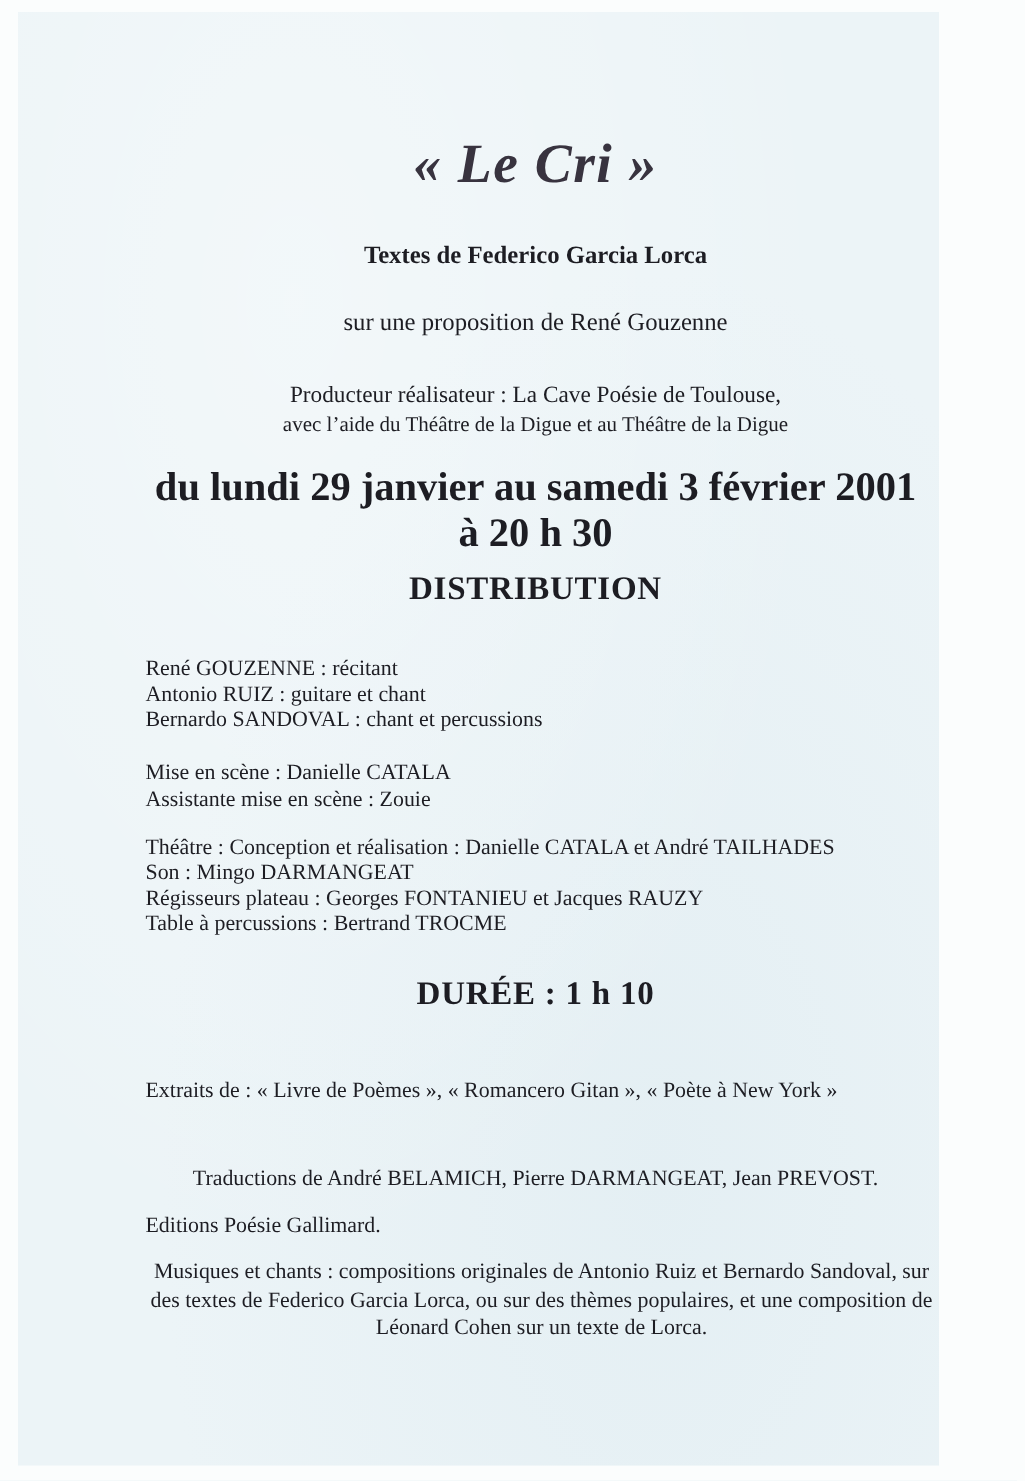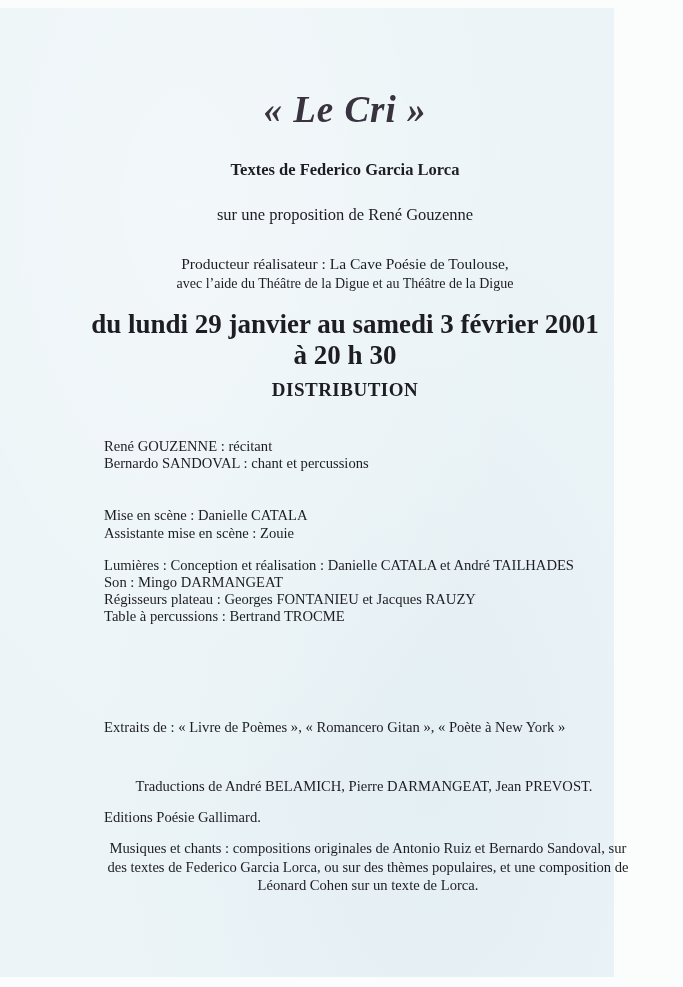--- a/index.html
+++ b/index.html
@@ -9,21 +9,21 @@
   body {
     width: 683px;
     height: 987px;
     position: relative;
     background: #fbfdfd;
     font-family: "Liberation Serif", "DejaVu Serif", serif;
     overflow: hidden;
   }
   .scan-page {
     position: absolute;
-    left: 0;
+    left: 12px;
     top: 8px;
     width: 614px;
     height: 969px;
     background: #ecf4f7;
     background-image:
       radial-gradient(ellipse at 30% 20%, rgba(255,255,255,0.35), rgba(255,255,255,0) 60%),
       radial-gradient(ellipse at 70% 80%, rgba(220,234,240,0.5), rgba(220,234,240,0) 55%);
     color: #1d1d23;
   }
   .abs { position: absolute; }
@@ -61,31 +61,30 @@
   .producer-line2 {
     top: 268px;
     font-size: 14px;
   }
   .dates {
     top: 301px;
     font-size: 27px;
     font-weight: bold;
   }
   .heading {
-    font-size: 19px;
+    font-size: 22px;
     font-weight: bold;
     letter-spacing: 0.5px;
     text-align: center;
   }
   .h-distribution { top: 371px; }
   .h-duree { top: 641px; }
   .bodytext {
     font-size: 14.6px;
     line-height: 17px;
-    margin-left: 19px;
   }
   .cast-block { top: 430px; }
   .staging-block { top: 498px; line-height: 18px; }
   .tech-block { top: 549px; }
   .extraits-block { top: 710px; line-height: 18px; }
   .traductions-line { top: 770px; text-align: center; }
   .editions-line { top: 801px; }
   .musiques-block { top: 831px; line-height: 18.5px; width: 528px; text-align: center; }
   .b { font-weight: normal; }
   .row { white-space: nowrap; }
@@ -111,55 +110,60 @@
   <div class="abs centerband dates">du lundi 29 janvier au samedi 3 février 2001 à 20 h 30</div>
 
   <div class="abs centerband heading h-distribution">DISTRIBUTION</div>
 
   <div class="abs leftband bodytext cast-block">
     <div class="row">
       <span class="b">René GOUZENNE :</span>
       <span>récitant</span>
     </div>
     <div class="row">
+      <span class="b">Antonio RUIZ :</span>
+      <span>guitare et chant</span>
+    </div>
+    <div class="row">
       <span class="b">Bernardo SANDOVAL :</span>
       <span>chant et percussions</span>
     </div>
   </div>
 
   <div class="abs leftband bodytext staging-block">
     <div class="row">
       <span class="b">Mise en scène :</span>
       <span>Danielle CATALA</span>
     </div>
     <div class="row">
       <span class="b">Assistante mise en scène :</span>
       <span>Zouie</span>
     </div>
   </div>
 
   <div class="abs leftband bodytext tech-block">
     <div class="row">
-      <span class="b">Lumières :</span>
+      <span class="b">Théâtre :</span>
       <span>Conception et réalisation : Danielle CATALA et André TAILHADES</span>
     </div>
     <div class="row">
       <span class="b">Son :</span>
       <span>Mingo DARMANGEAT</span>
     </div>
     <div class="row">
       <span class="b">Régisseurs plateau :</span>
       <span>Georges FONTANIEU et Jacques RAUZY</span>
     </div>
     <div class="row">
       <span class="b">Table à percussions :</span>
       <span>Bertrand TROCME</span>
     </div>
   </div>
 
+  <div class="abs centerband heading h-duree">DURÉE : 1 h 10</div>
 
   <div class="abs leftband bodytext extraits-block">
     <div>
       <span class="b">Extraits de :</span>
       <span>« Livre de Poèmes », « Romancero Gitan », « Poète à New York »</span>
     </div>
   </div>
 
   <div class="abs leftband bodytext traductions-line">Traductions de André BELAMICH, Pierre DARMANGEAT, Jean PREVOST.</div>
 

